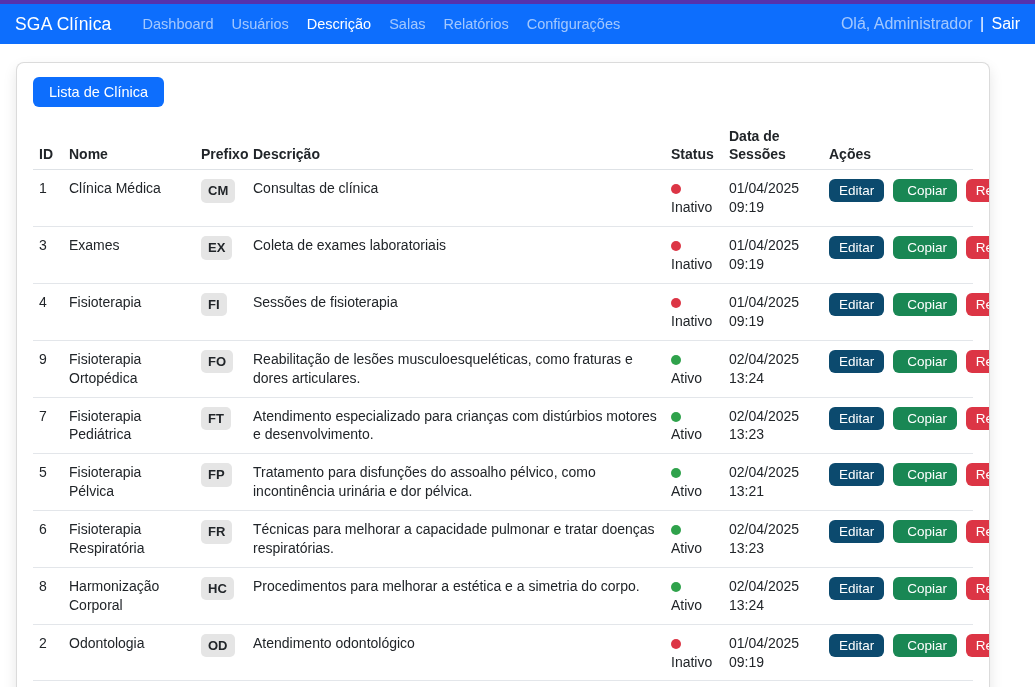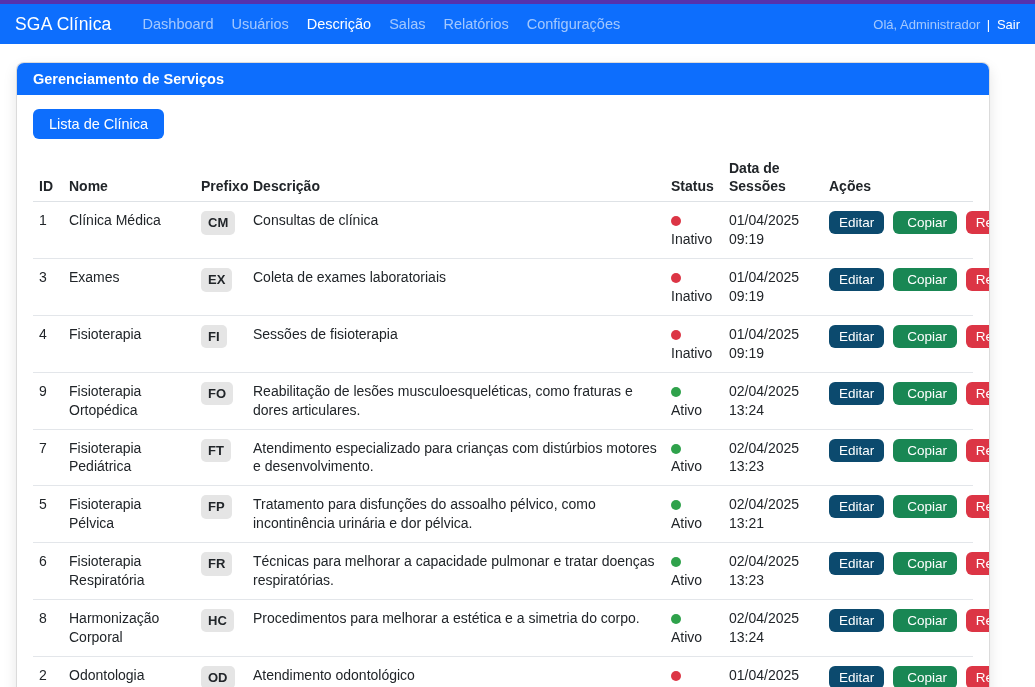--- a/index.html
+++ b/index.html
@@ -9,21 +9,21 @@
   
   .top-strip { height:4px; background:#5632ad; width:100%; }
 
   
   .navbar { height:40px; background:#0d6efd; display:flex; align-items:center; padding:0 15px; }
   .brand { color:#fff; font-size:17.5px; text-decoration:none; margin-right:22px; letter-spacing:.2px; }
   .nav-links { display:flex; align-items:flex-start; }
   .nav-link { color:rgba(255,255,255,.62); text-decoration:none; font-size:14.5px; padding:0 9px; cursor:pointer; }
   .nav-link.active { color:#ffffff; }
   .nav-spacer { flex:1; }
-  .userbox { font-size:13px; color:rgba(255,255,255,.62); white-space:nowrap;margin-left:9px; }
+  .userbox { font-size:16px; color:rgba(255,255,255,.62); white-space:nowrap;margin-left:9px; }
   .userbox .sep { color:#ffffff; margin:0 3px; }
   .logout { color:#ffffff; text-decoration:none; }
 
   
   .card { width:974px; margin:18px 0 0 16px; background:#fff;
     border:1px solid rgba(0,0,0,.14); border-radius:8px;
     box-shadow:0 6px 14px rgba(0,0,0,.10); overflow:hidden; }
   .card-header { background:#0d6efd; color:#fff; font-weight:bold; font-size:14.5px;
     padding:8px 16px; }
   .card-body { padding:12px 16px 18px 16px; }
@@ -77,21 +77,20 @@
   </div>
   <div class="nav-spacer"></div>
   <div class="userbox">
     <span>Olá, Administrador</span>
     <span class="sep">|</span>
     <a class="logout" href="#">Sair</a>
   </div>
 </nav>
 
 <div class="card">
-  <div class="card-header">Gerenciamento de Serviços</div>
   <div class="card-body">
 
     <div class="tabs">
       <button class="tab-btn">Lista de Clínica</button>
     </div>
 
     <table>
       <thead>
         <tr>
           <th class="col-id">ID</th>

